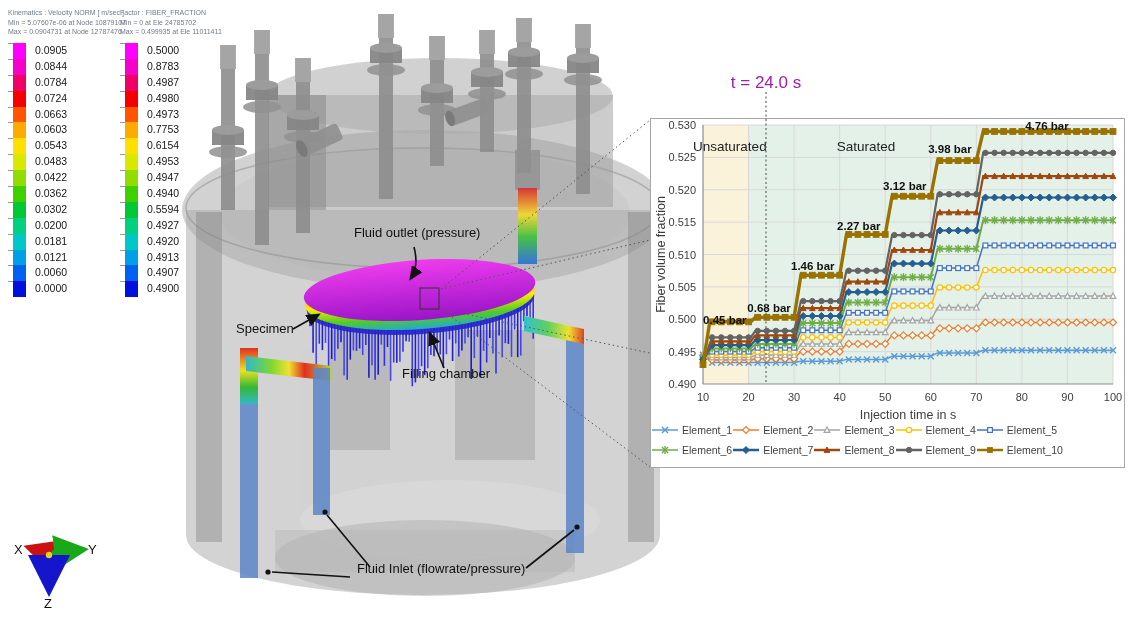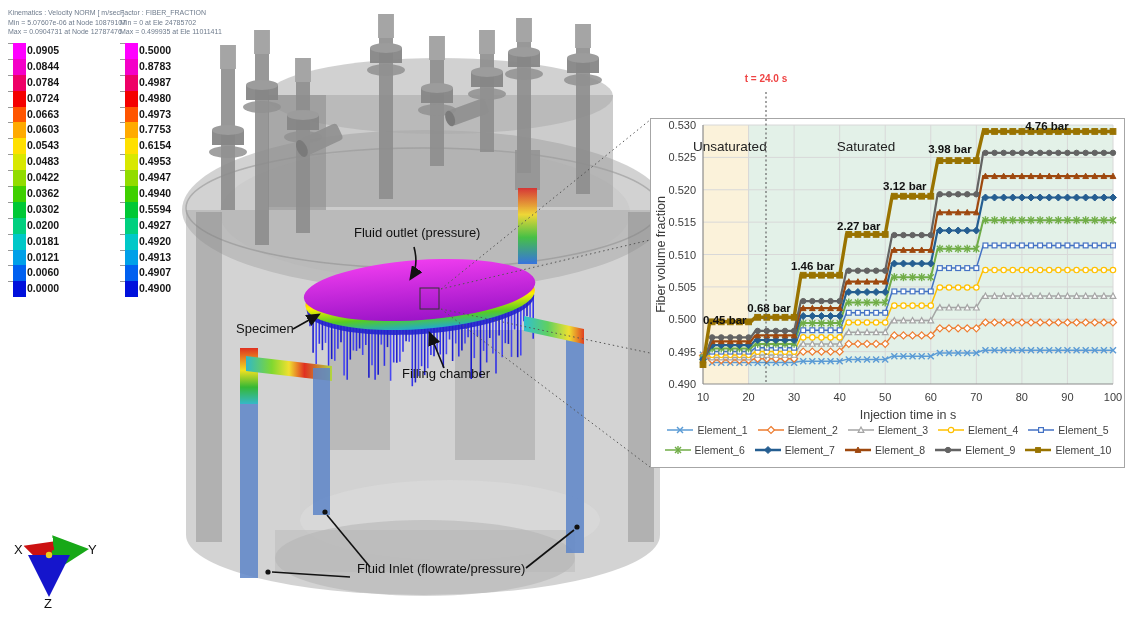--- a/index.html
+++ b/index.html
@@ -5,36 +5,36 @@
   html,body{margin:0;padding:0}
   body{width:1140px;height:617px;position:relative;background:#fff;
        font-family:"Liberation Sans",sans-serif;overflow:hidden}
   
   .cbar{position:absolute;top:8px;z-index:5}
   .cbar .hdr{font-size:7px;line-height:1.38;color:#6e7b8c;white-space:nowrap;margin-bottom:5px;height:30px}
   .cbar .rows{margin-top:3px}
   .cbar .row{display:flex;align-items:flex-start;height:15.9px}
   .cbar .tick{width:5px;height:1px;background:#9a9a9a;flex:none;margin-top:0}
   .cbar .sw{width:13px;height:15.9px;flex:none}
-  .cbar .lb{font-size:10.5px;font-weight:bold;color:#151515;margin-left:1px;line-height:15.9px}
+  .cbar .lb{font-size:10.5px;font-weight:normal;color:#151515;margin-left:9px;line-height:15.9px}
   
   .ann{position:absolute;font-size:13px;color:#111;white-space:nowrap;z-index:6}
   
   #panel{position:absolute;left:650px;top:118px;width:475px;height:350px;background:#fff;
          border:1px solid #a6a6a6;box-sizing:border-box;z-index:2}
   #chartsvg{overflow:visible;display:block}
   #chartsvg text.tick{font-size:11px;fill:#3c3c3c}
   #chartsvg text.atitle{font-size:12.5px;fill:#3c3c3c}
   #chartsvg text.rlabel{font-size:13.5px;fill:#222}
   #chartsvg text.plabel{font-size:11.5px;font-weight:bold;fill:#111}
-  .legend-row{position:absolute;left:0;width:100%;display:flex;justify-content:center;gap:9px;z-index:3}
+  .legend-row{position:absolute;left:0;width:100%;display:flex;z-index:3}
   .legend-row .ent{display:flex;align-items:center;gap:3px}
   .legend-row .ent span{font-size:10.5px;color:#3f3f3f;white-space:nowrap}
   #t24{position:absolute;left:766px;top:73px;transform:translateX(-50%);
-       font-size:10px;font-weight:700;color:#ef4444;z-index:6}
+       font-size:17px;font-weight:400;color:#a21caf;z-index:6}
   #modelsvg,#overlaysvg{position:absolute;left:0;top:0;z-index:1}
   #overlaysvg{z-index:4;pointer-events:none}
 </style>
 </head>
 <body>
 
 <svg id="modelsvg" width="1140" height="617">
   <defs>
     <linearGradient id="gMag" x1="0" y1="0" x2="0" y2="1">
       <stop offset="0" stop-color="#ee3cee"></stop>

